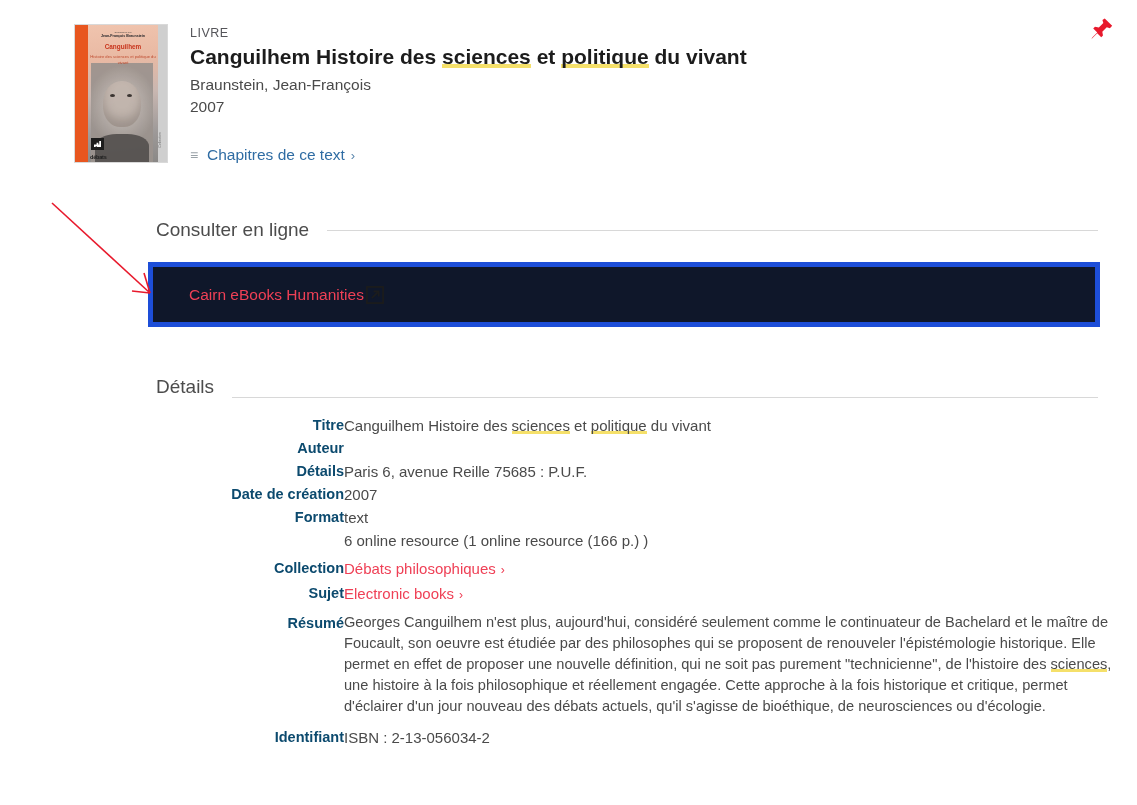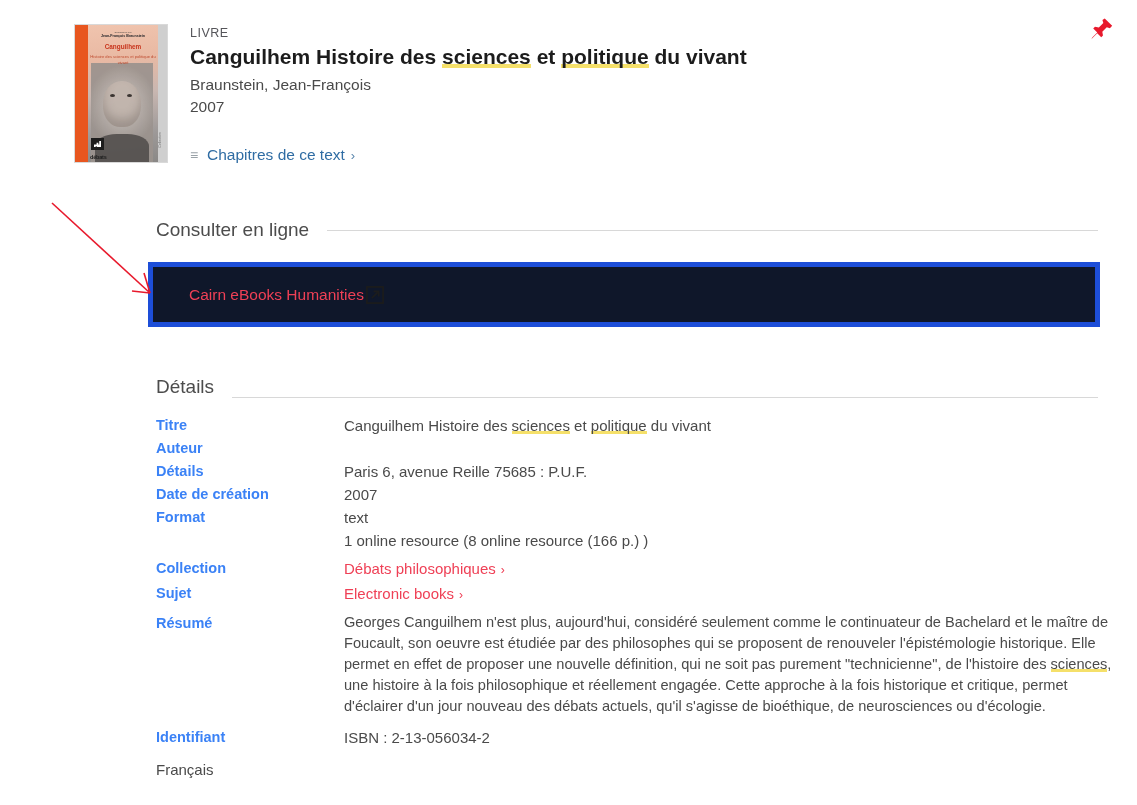--- a/index.html
+++ b/index.html
@@ -277,23 +277,24 @@
   .drow {
     display: flex;
     align-items: flex-start;
     margin-bottom: 0px;
   }
   .dlabel {
     width: 188px;
     flex: none;
     font-size: 14.5px;
     font-weight: bold;
-    color: #3b82f6;
+    color: #0c4a6e;
     line-height: 23px;
     padding-top: 0px;
+    text-align: right;
   }
   .dvalue {
     flex: 1;
     font-size: 15px;
     color: #4a4a4a;
     line-height: 23px;
   }
   .dvalue .vline { display: block; }
   .dlink {
     color: #ef4056;
@@ -407,21 +408,21 @@
     <div class="drow">
       <div class="dlabel">Date de création</div>
       <div class="dvalue">
         <span class="vline">2007</span>
       </div>
     </div>
     <div class="drow">
       <div class="dlabel">Format</div>
       <div class="dvalue">
         <span class="vline">text</span>
-        <span class="vline">1 online resource (8 online resource (166 p.) )</span>
+        <span class="vline">6 online resource (1 online resource (166 p.) )</span>
       </div>
     </div>
     <div class="spacer-xs"></div>
     <div class="drow">
       <div class="dlabel">Collection</div>
       <div class="dvalue"><span class="dlink"><span>Débats philosophiques</span><span class="chev-s">›</span></span></div>
     </div>
     <div class="drow">
       <div class="dlabel">Sujet</div>
       <div class="dvalue"><span class="dlink"><span>Electronic books</span><span class="chev-s">›</span></span></div>
@@ -433,23 +434,20 @@
     </div>
     <div class="spacer-sm"></div>
     <div class="drow">
       <div class="dlabel">Identifiant</div>
       <div class="dvalue">
         <span class="vline">ISBN : 2-13-056034-2</span>
       </div>
     </div>
     <div class="spacer-sm"></div>
     <div class="drow">
-      <div class="dvalue">
-        <span class="vline">Français</span>
-      </div>
     </div>
   </div>
 
 <svg class="anno-arrow" viewBox="0 0 125 115">
   <line x1="12" y1="8" x2="110" y2="98" stroke="#e8192c" stroke-width="1.6"></line>
   <line x1="110" y1="98" x2="92" y2="96" stroke="#e8192c" stroke-width="1.6"></line>
   <line x1="110" y1="98" x2="104" y2="78" stroke="#e8192c" stroke-width="1.6"></line>
 </svg>
 
 </body></html>

